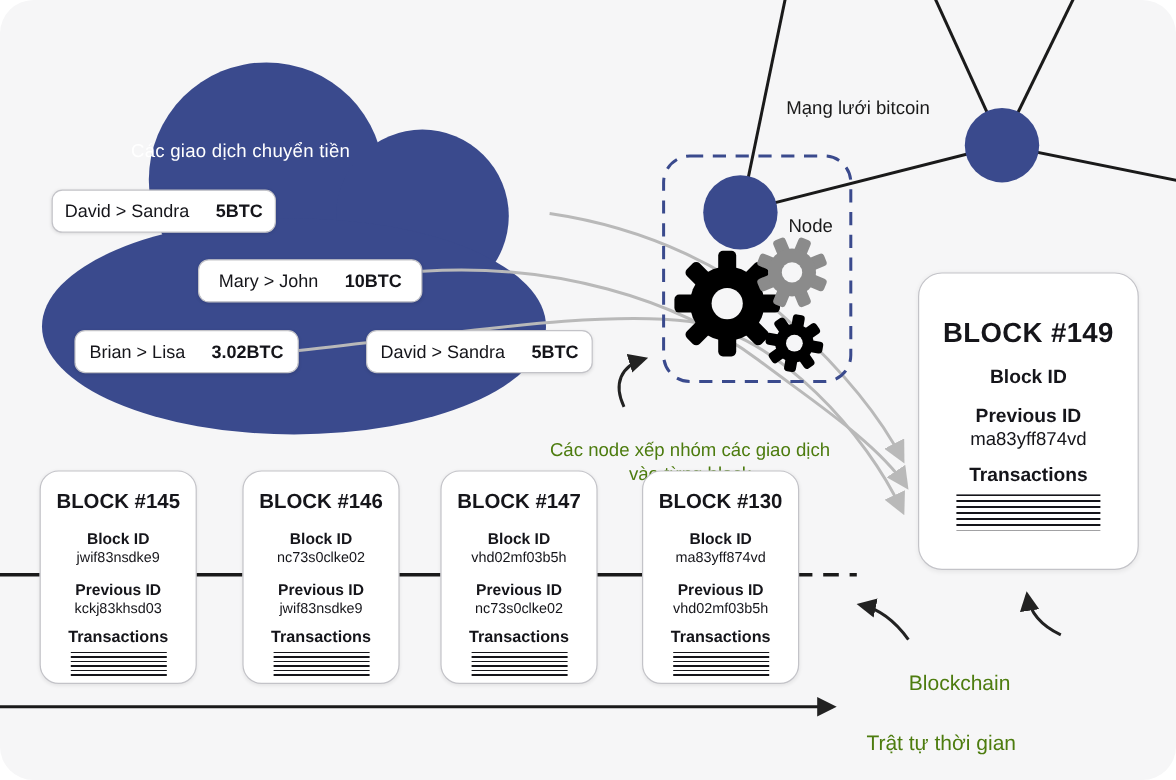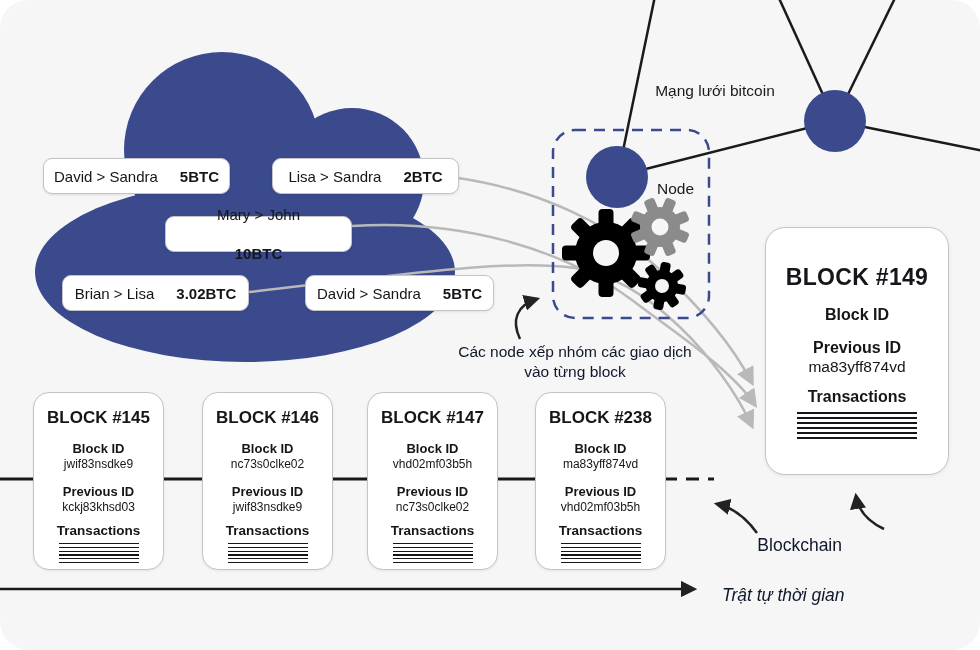--- a/index.html
+++ b/index.html
@@ -14,27 +14,27 @@
     color:#ffffff;font-size:15.5px;font-weight:500;letter-spacing:.2px;}
   .net-label{left:650px;top:82px;width:130px;text-align:center;
     color:#1a1a1a;font-size:15.5px;}
   .node-label{left:657px;top:180px;color:#1a1a1a;font-size:15.5px;}
   .tx-box{
     position:absolute;height:34px;display:flex;align-items:center;justify-content:center;
     gap:22px;background:#ffffff;border:1px solid #c3c3c8;border-radius:9px;
     font-size:15px;box-shadow:0 1px 3px rgba(0,0,0,.10);white-space:nowrap;
   }
   .tx-box .amt{font-weight:700;}
-  .gray-note{color:#0f172a;}
+  .gray-note{color:#4d7c0f;margin-top:24px;}
   .grouping{left:450px;top:342px;width:250px;text-align:center;
     font-size:15.5px;line-height:20px;}
   .blockchain-label{left:712px;top:535px;width:130px;text-align:right;font-size:17.5px;}
   .nextblock-label{left:872px;top:523px;width:100px;text-align:center;
     font-size:17.5px;line-height:23px;}
-  .timeline-label{left:722px;top:585px;font-size:17.5px;font-style:italic;}
+  .timeline-label{left:722px;top:585px;font-size:17.5px;}
   .block-card{
     position:absolute;width:129px;height:176px;background:#ffffff;
     border:1px solid #c3c3c8;border-radius:16px;text-align:center;
     box-shadow:0 1px 3px rgba(0,0,0,.07);
   }
   .block-card .title{font-size:17px;font-weight:700;margin-top:15px;}
   .block-card .lbl{font-size:13px;font-weight:700;margin-top:13px;}
   .block-card .val{font-size:12px;margin-top:1px;}
   .block-card .txl{font-size:13.5px;font-weight:700;margin-top:9px;}
   .tx-lines{width:80px;height:22px;margin:5px auto 0;
@@ -131,33 +131,30 @@
 
     <line x1="-2" y1="589" x2="694" y2="589" stroke="#1a1a1a" stroke-width="2.5" marker-end="url(#karrow)"></line>
 
     <g fill="none" stroke="#222" stroke-width="2.5">
       <path d="M 520 339 C 511 320, 517 305, 537 299" marker-end="url(#karrow)"></path>
       <path d="M 757 533 C 744 515, 731 507, 717 504" marker-end="url(#karrow)"></path>
       <path d="M 884 529 C 867 521, 858 509, 856 496" marker-end="url(#karrow)"></path>
     </g>
   </svg>
 
+  <div class="abs cloud-label">Các giao dịch chuyển tiền</div>
 
   <div class="abs net-label">Mạng lưới bitcoin</div>
   <div class="abs node-label">Node</div>
 
   <div class="tx-box" style="left:43px;top:158px;width:185px;">
     <span>David &gt; Sandra</span>
     <span class="amt">5BTC</span>
   </div>
-  <div class="tx-box" style="left:272px;top:158px;width:185px;">
-    <span>Lisa &gt; Sandra</span>
-    <span class="amt">2BTC</span>
-  </div>
-  <div class="tx-box" style="left:165px;top:216px;width:185px;flex-direction:column;">
+  <div class="tx-box" style="left:165px;top:216px;width:185px;">
     <span>Mary &gt; John</span>
     <span class="amt">10BTC</span>
   </div>
   <div class="tx-box" style="left:62px;top:275px;width:185px;">
     <span>Brian &gt; Lisa</span>
     <span class="amt">3.02BTC</span>
   </div>
   <div class="tx-box" style="left:305px;top:275px;width:187px;">
     <span>David &gt; Sandra</span>
     <span class="amt">5BTC</span>
@@ -189,21 +186,21 @@
   <div class="block-card" style="left:367px;top:392px;">
     <div class="title">BLOCK #147</div>
     <div class="lbl">Block ID</div>
     <div class="val">vhd02mf03b5h</div>
     <div class="lbl">Previous ID</div>
     <div class="val">nc73s0clke02</div>
     <div class="txl">Transactions</div>
     <div class="tx-lines"></div>
   </div>
   <div class="block-card" style="left:535px;top:392px;">
-    <div class="title">BLOCK #238</div>
+    <div class="title">BLOCK #130</div>
     <div class="lbl">Block ID</div>
     <div class="val">ma83yff874vd</div>
     <div class="lbl">Previous ID</div>
     <div class="val">vhd02mf03b5h</div>
     <div class="txl">Transactions</div>
     <div class="tx-lines"></div>
   </div>
 
   <div class="next-card">
     <div class="title">BLOCK #149</div>

